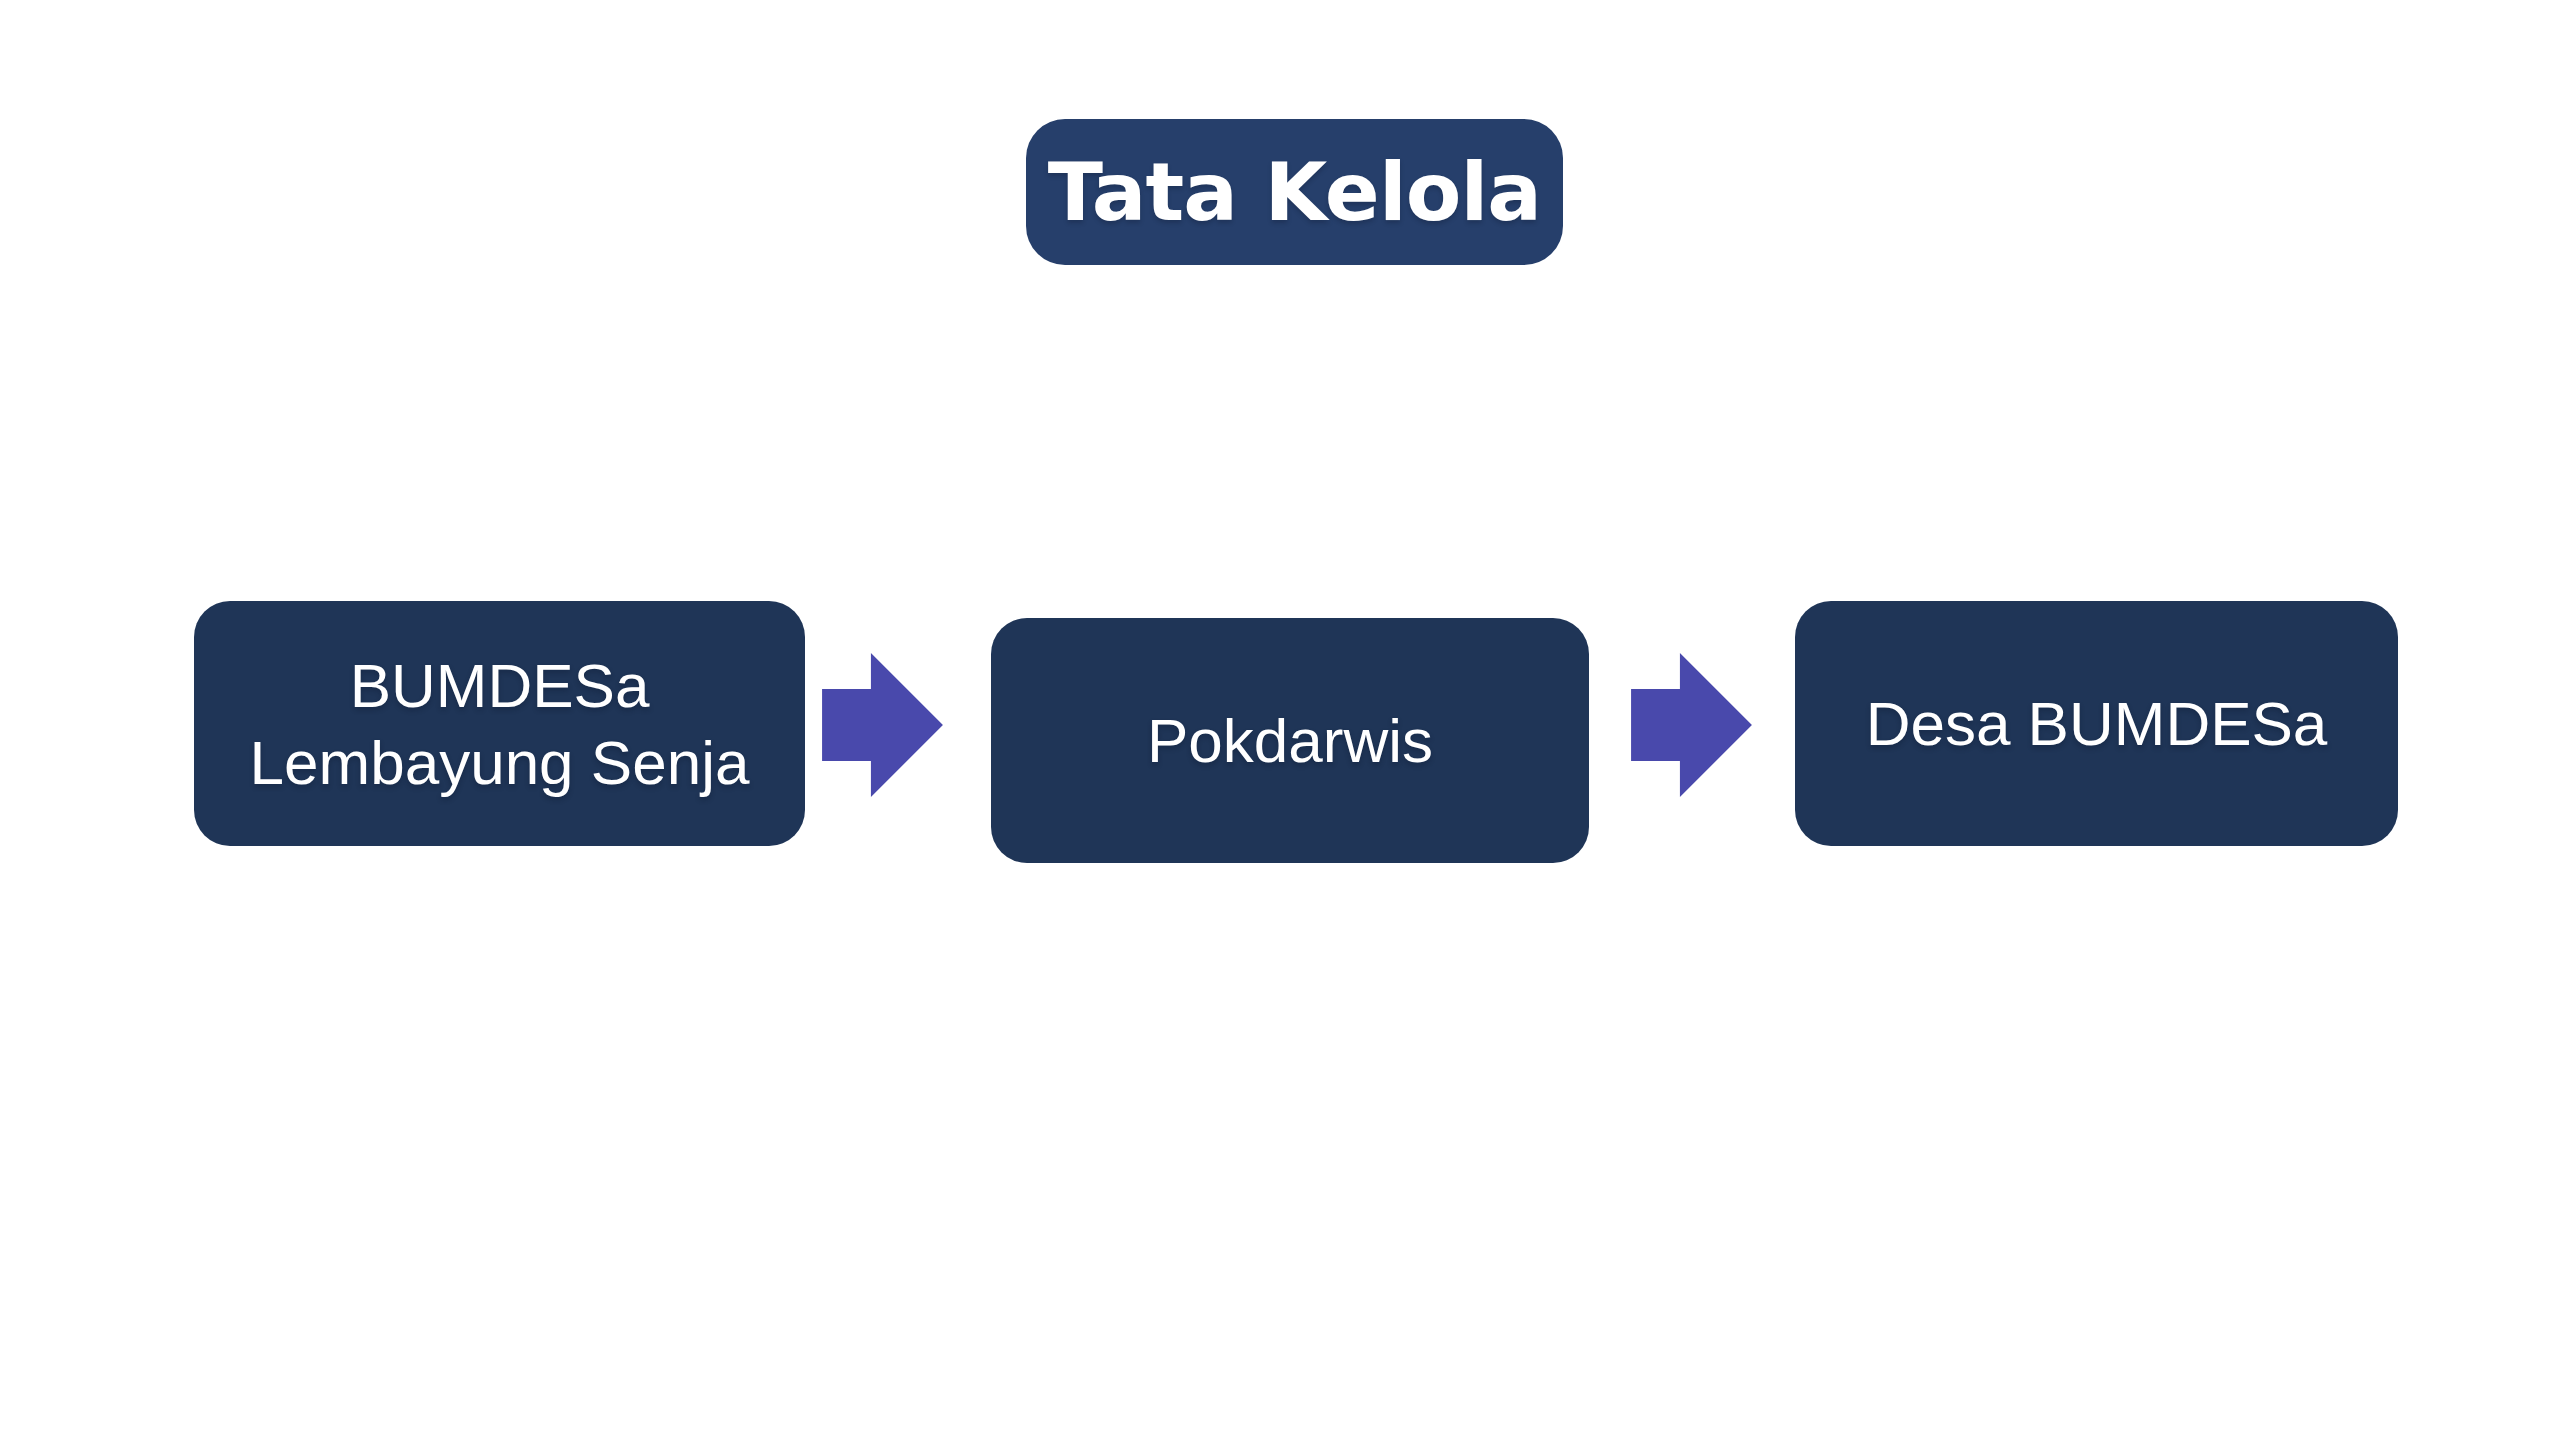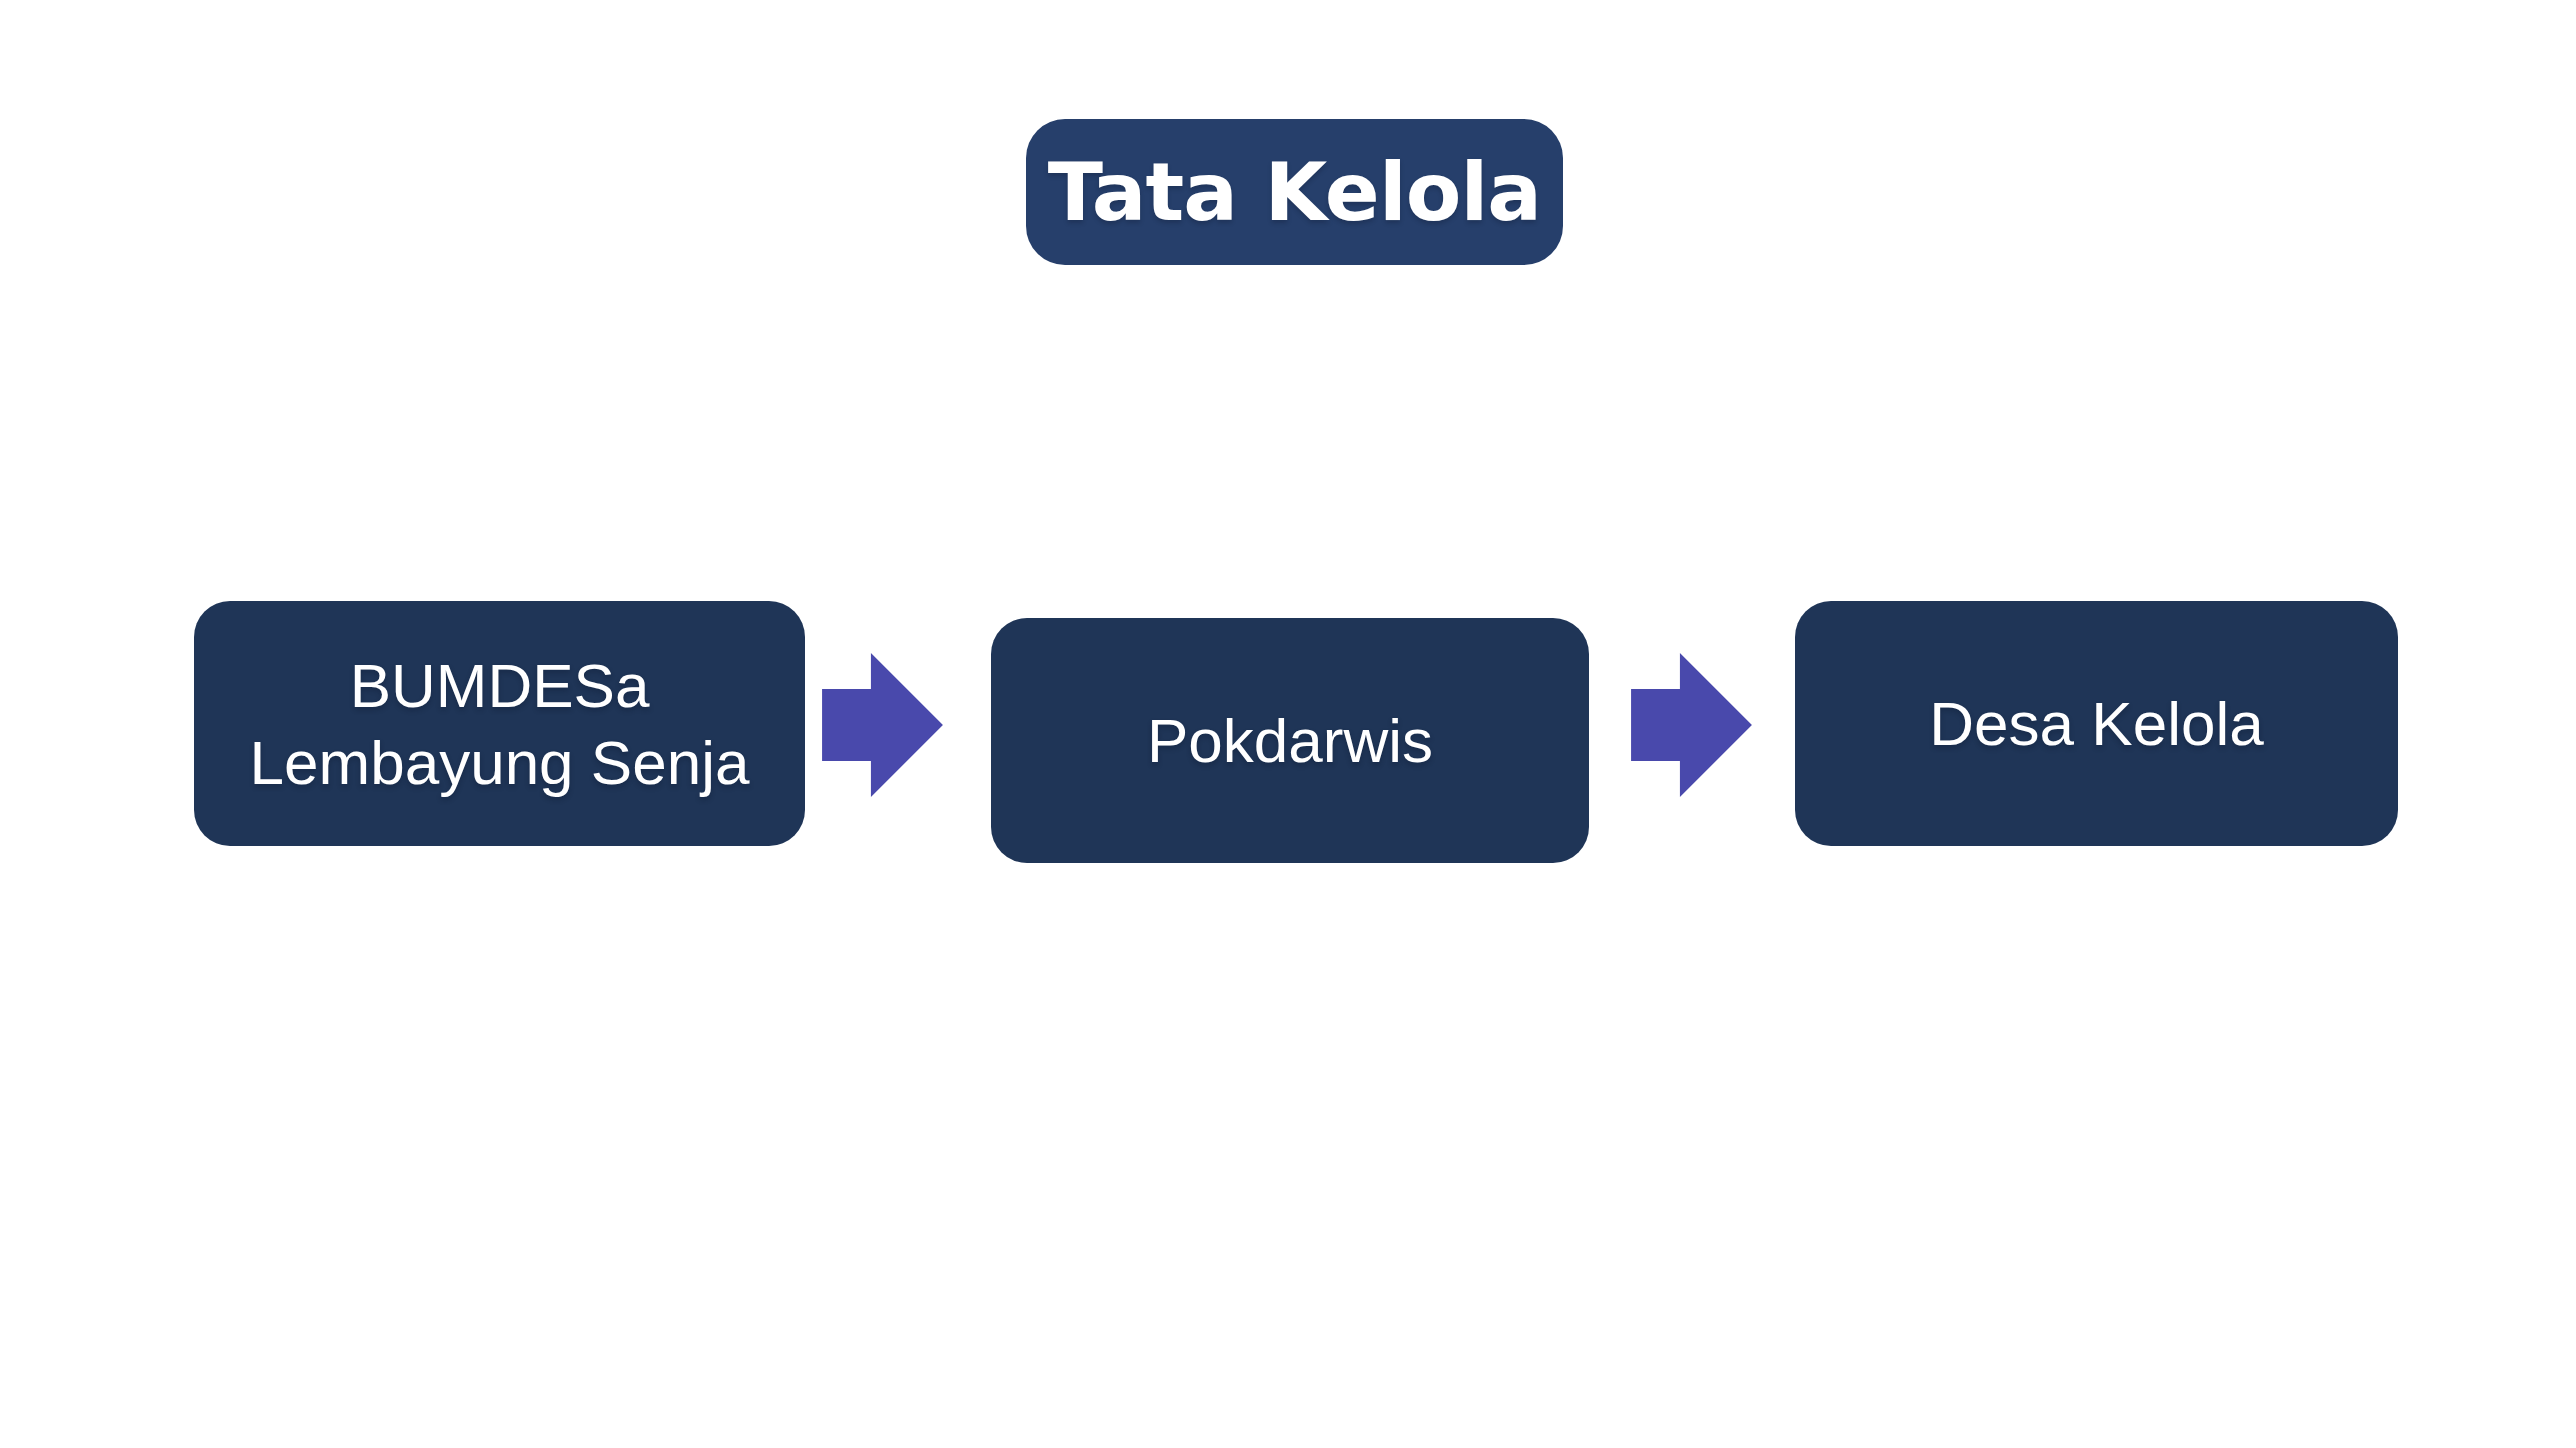--- a/index.html
+++ b/index.html
@@ -92,17 +92,17 @@
 
   <div class="node node-2">
     <span class="line">Pokdarwis</span>
   </div>
 
   <svg class="arrow arrow-2" viewBox="0 0 141 168" xmlns="http://www.w3.org/2000/svg" aria-hidden="true">
     <polygon points="0,42 57,42 57,0 141,84 57,168 57,126 0,126" fill="#4949ac"></polygon>
   </svg>
 
   <div class="node node-3">
-    <span class="line">Desa Kelola</span>
+    <span class="line">Desa BUMDESa</span>
   </div>
 
 </div>
 
 
 </body></html>

